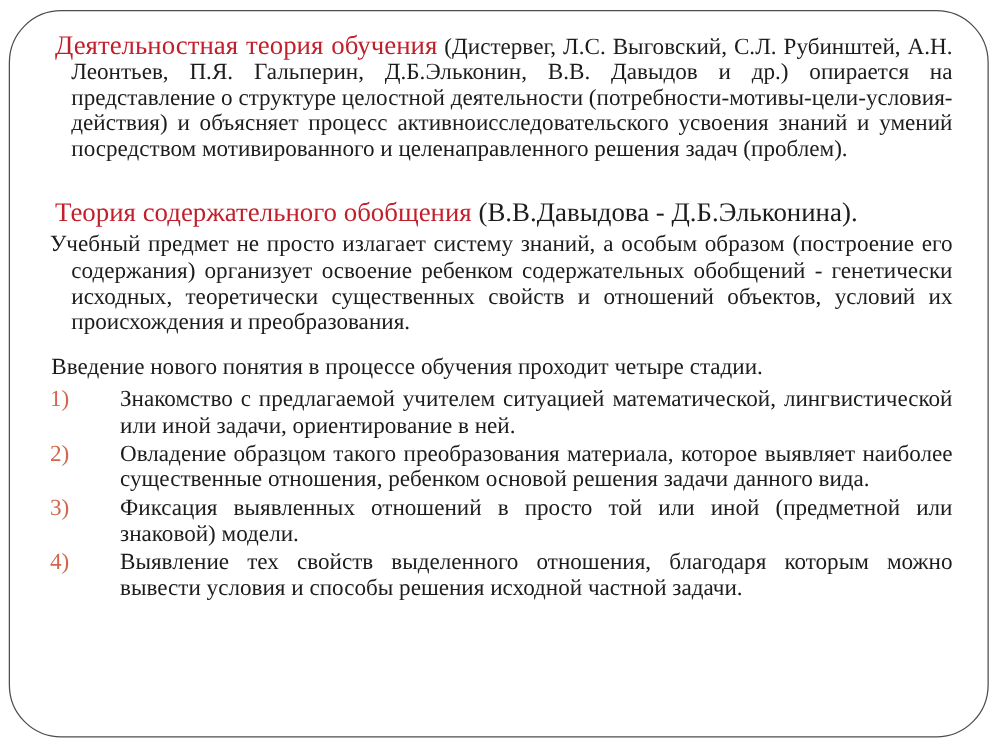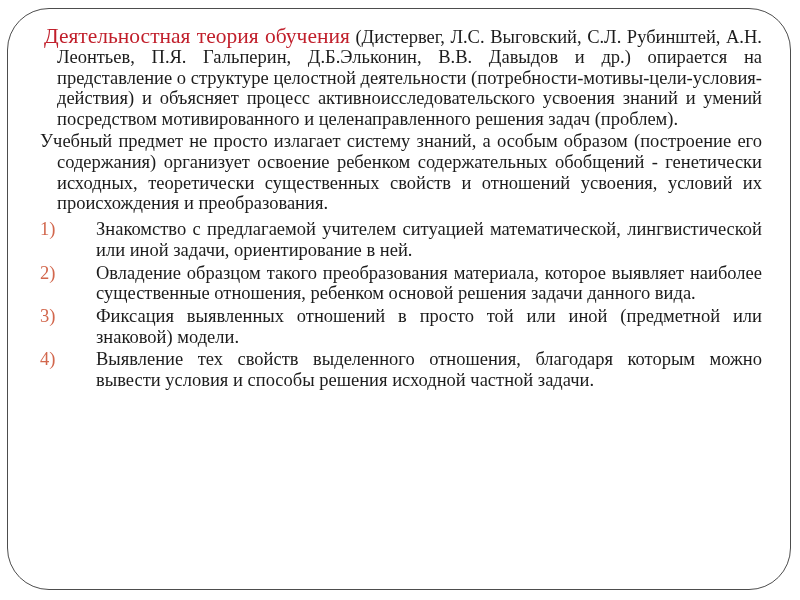--- a/index.html
+++ b/index.html
@@ -82,23 +82,25 @@
 </head>
 <body>
 
 <div class="slide">
   <div class="slide-border"></div>
 
   <div class="content">
 
     <p class="hang1"><span class="big red">Деятельностная теория обучения</span><span> (Дистервег, Л.С. Выговский, С.Л. Рубинштей, А.Н. Леонтьев, П.Я. Гальперин, Д.Б.Эльконин, В.В. Давыдов и др.) опирается на представление о структуре целостной деятельности (потребности-мотивы-цели-условия-действия) и объясняет процесс активноисследовательского усвоения знаний и умений посредством мотивированного и целенаправленного решения задач (проблем).</span></p>
 
+    <p class="subtitle"><span class="big red">Теория содержательного обобщения</span><span class="big" style="color:#1c1c1c"> (В.В.Давыдова - Д.Б.Эльконина).</span></p>
 
-    <p class="hang2">Учебный предмет не просто излагает систему знаний, а особым образом (построение его содержания) организует освоение ребенком содержательных обобщений - генетически исходных, теоретически существенных свойств и отношений усвоения, условий их происхождения и преобразования.</p>
+    <p class="hang2">Учебный предмет не просто излагает систему знаний, а особым образом (построение его содержания) организует освоение ребенком содержательных обобщений - генетически исходных, теоретически существенных свойств и отношений объектов, условий их происхождения и преобразования.</p>
 
+    <p class="intro">Введение нового понятия в процессе обучения проходит четыре стадии.</p>
 
     <ol class="stages">
       <li>
         <span class="num">1)</span>
         <span>Знакомство с предлагаемой учителем ситуацией математической, лингвистической или иной задачи, ориентирование в ней.</span>
       </li>
       <li>
         <span class="num">2)</span>
         <span>Овладение образцом такого преобразования материала, которое выявляет наиболее существенные отношения, ребенком основой решения задачи данного вида.</span>
       </li>

